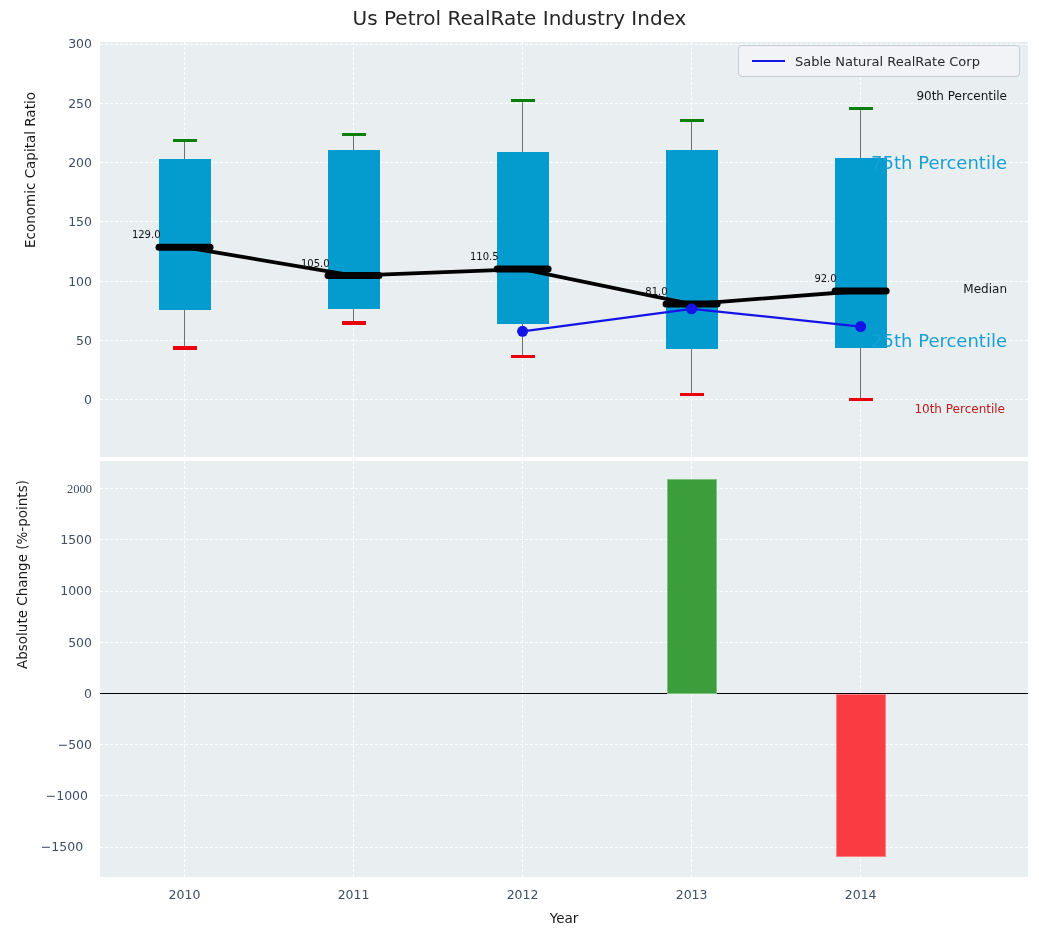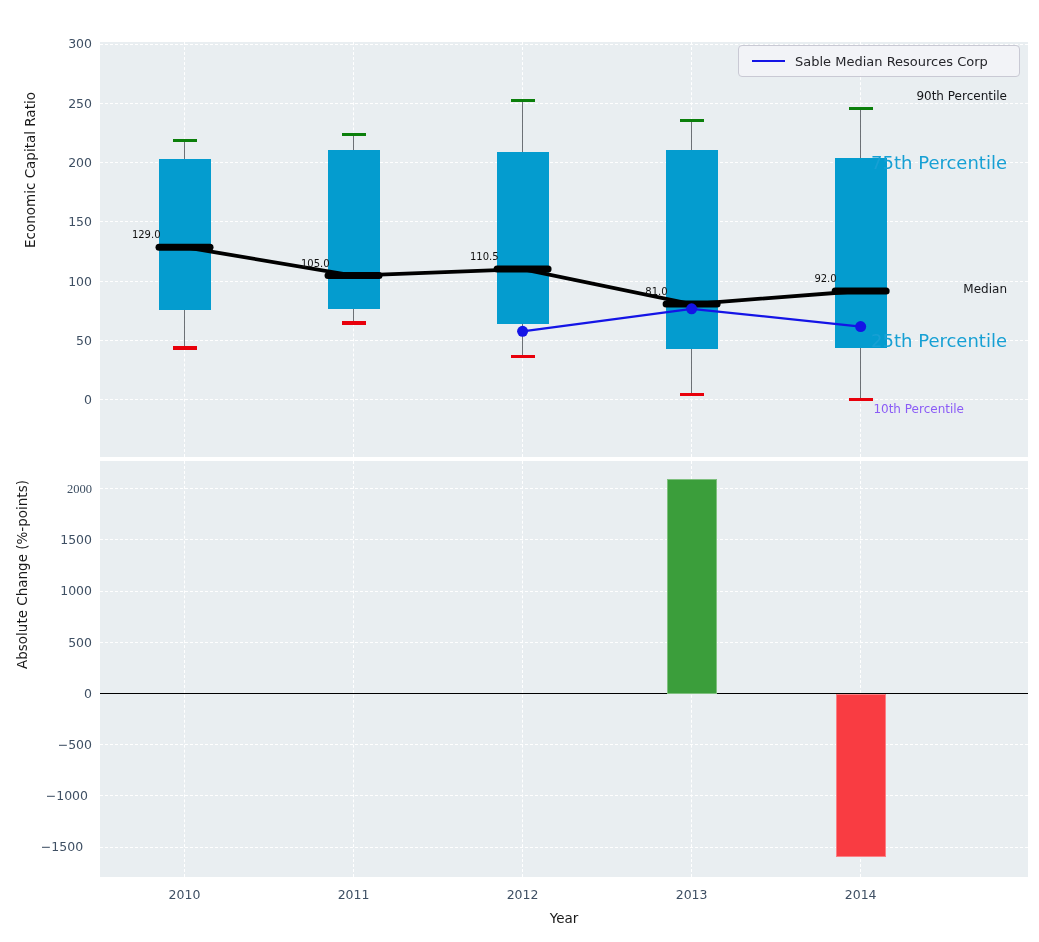--- a/index.html
+++ b/index.html
@@ -28,20 +28,21 @@
       border:1px solid #c9c9d4;border-radius:4px;display:flex;align-items:center;}
   .legend-line{display:inline-block;width:33px;height:0;border-top:2.6px solid #1414e6;margin-left:13px;}
   .legend-label{margin-left:10px;font-size:13px;color:#26262b;white-space:nowrap;}
   svg.overlay{position:absolute;left:0;top:0;overflow:visible;}
 </style>
 </head>
 <body>
 
 <div id="figure">
 
+  <div class="title" style="width:1039px;">Us Petrol RealRate Industry Index</div>
 
   <div id="ax-top" class="axes" style="left:100px;top:42px;width:928px;height:415px;">
       <div class="gridline-h" style="left: 0px; top: 357.286px; width: 928px;"></div>
       <div class="gridline-h" style="left: 0px; top: 298px; width: 928px;"></div>
       <div class="gridline-h" style="left: 0px; top: 238.714px; width: 928px;"></div>
       <div class="gridline-h" style="left: 0px; top: 179.429px; width: 928px;"></div>
       <div class="gridline-h" style="left: 0px; top: 120.143px; width: 928px;"></div>
       <div class="gridline-h" style="left: 0px; top: 60.8571px; width: 928px;"></div>
       <div class="gridline-h" style="left: 0px; top: 1.57143px; width: 928px;"></div>
       <div class="gridline-v" style="left: 83.7173px; top: 0px; height: 415px;"></div>
@@ -105,40 +106,40 @@
   <div class="rot-label" style="left:30px;top:248px;">
     <span>Economic Capital Ratio</span>
   </div>
   <div class="rot-label" style="left:22px;top:669px;">
     <span>Absolute Change (%-points)</span>
   </div>
   <div class="xlabel" style="left:564px;top:910px;">Year</div>
 
   <div class="legend">
     <span class="legend-line"></span>
-    <span class="legend-label">Sable Median Resources Corp</span>
+    <span class="legend-label">Sable Natural RealRate Corp</span>
   </div>
 
 <div class="ytick" style="left: 32px; top: 394.086px; width: 60px; text-align: right;">0</div>
     <div class="ytick" style="left: 32px; top: 334.8px; width: 60px; text-align: right;">50</div>
     <div class="ytick" style="left: 32px; top: 275.514px; width: 60px; text-align: right;">100</div>
     <div class="ytick" style="left: 32px; top: 216.229px; width: 60px; text-align: right;">150</div>
     <div class="ytick" style="left: 32px; top: 156.943px; width: 60px; text-align: right;">200</div>
     <div class="ytick" style="left: 32px; top: 97.6571px; width: 60px; text-align: right;">250</div>
     <div class="ytick" style="left: 32px; top: 38.3714px; width: 60px; text-align: right;">300</div>
     <div class="median-note" style="left: 160.517px; top: 240.129px;">129.0</div>
     <div class="median-note" style="left: 329.552px; top: 268.586px;">105.0</div>
     <div class="median-note" style="left: 498.587px; top: 262.064px;">110.5</div>
     <div class="median-note" style="left: 667.621px; top: 297.043px;">81.0</div>
     <div class="median-note" style="left: 836.656px; top: 284px;">92.0</div>
     <div class="pct-note pct-lg" style="left: 1007px; top: 96.5429px; color: rgb(21, 22, 26);">90th Percentile</div>
     <div class="pct-note pct-sm" style="left: 1007px; top: 162.943px; color: rgb(23, 160, 212);">75th Percentile</div>
     <div class="pct-note pct-lg" style="left: 1007px; top: 289.814px; color: rgb(21, 22, 26);">Median</div>
     <div class="pct-note pct-sm" style="left: 1007px; top: 340.8px; color: rgb(23, 160, 212);">25th Percentile</div>
-    <div class="pct-note pct-lg" style="left: 964px; top: 409.571px; color: #8b5cf6;">10th Percentile</div>
+    <div class="pct-note pct-lg" style="left: 1005px; top: 409.571px; color: #b91c1c;">10th Percentile</div>
     <div class="ytick" style="left: 32px; top: 483.047px; width: 60px; text-align: right; font-family: Liberation Serif, serif;">2000</div>
     <div class="ytick" style="left: 32px; top: 534.228px; width: 60px; text-align: right;">1500</div>
     <div class="ytick" style="left: 32px; top: 585.409px; width: 60px; text-align: right;">1000</div>
     <div class="ytick" style="left: 32px; top: 636.591px; width: 60px; text-align: right;">500</div>
     <div class="ytick" style="left: 32px; top: 687.772px; width: 60px; text-align: right;">0</div>
     <div class="ytick" style="left: 32px; top: 738.953px; width: 60px; text-align: right;">−500</div>
     <div class="ytick" style="left: 28px; top: 790.134px; width: 60px; text-align: right;">−1000</div>
     <div class="ytick" style="left: 32px; top: 841.315px; width: 60px; text-align: center;">−1500</div>
     <div class="xtick" style="left: 184.517px; top: 887px;">2010</div>
     <div class="xtick" style="left: 353.552px; top: 887px;">2011</div>

